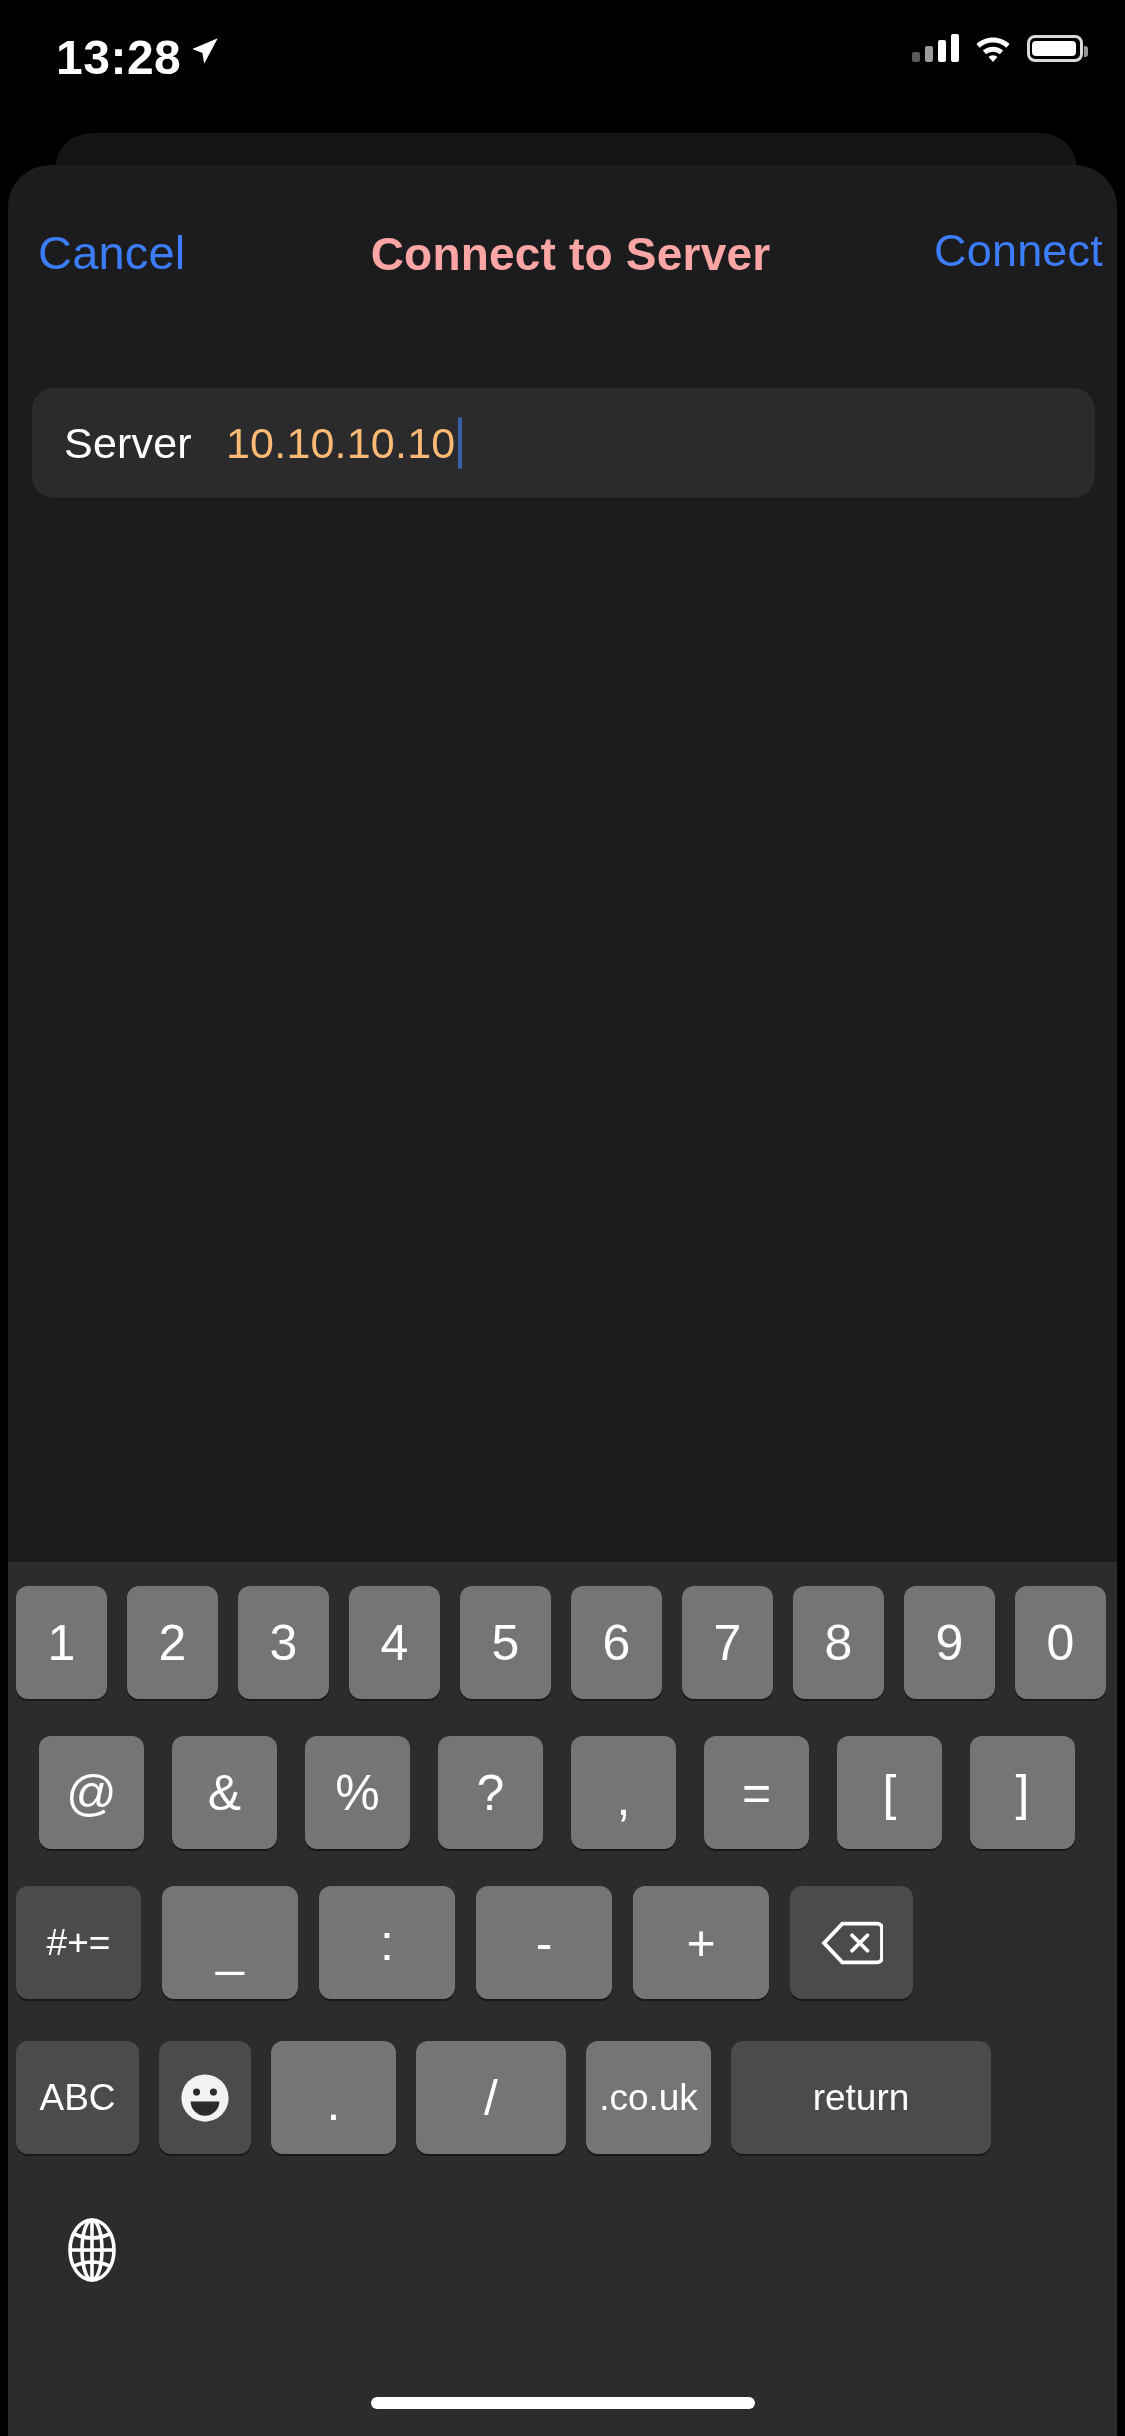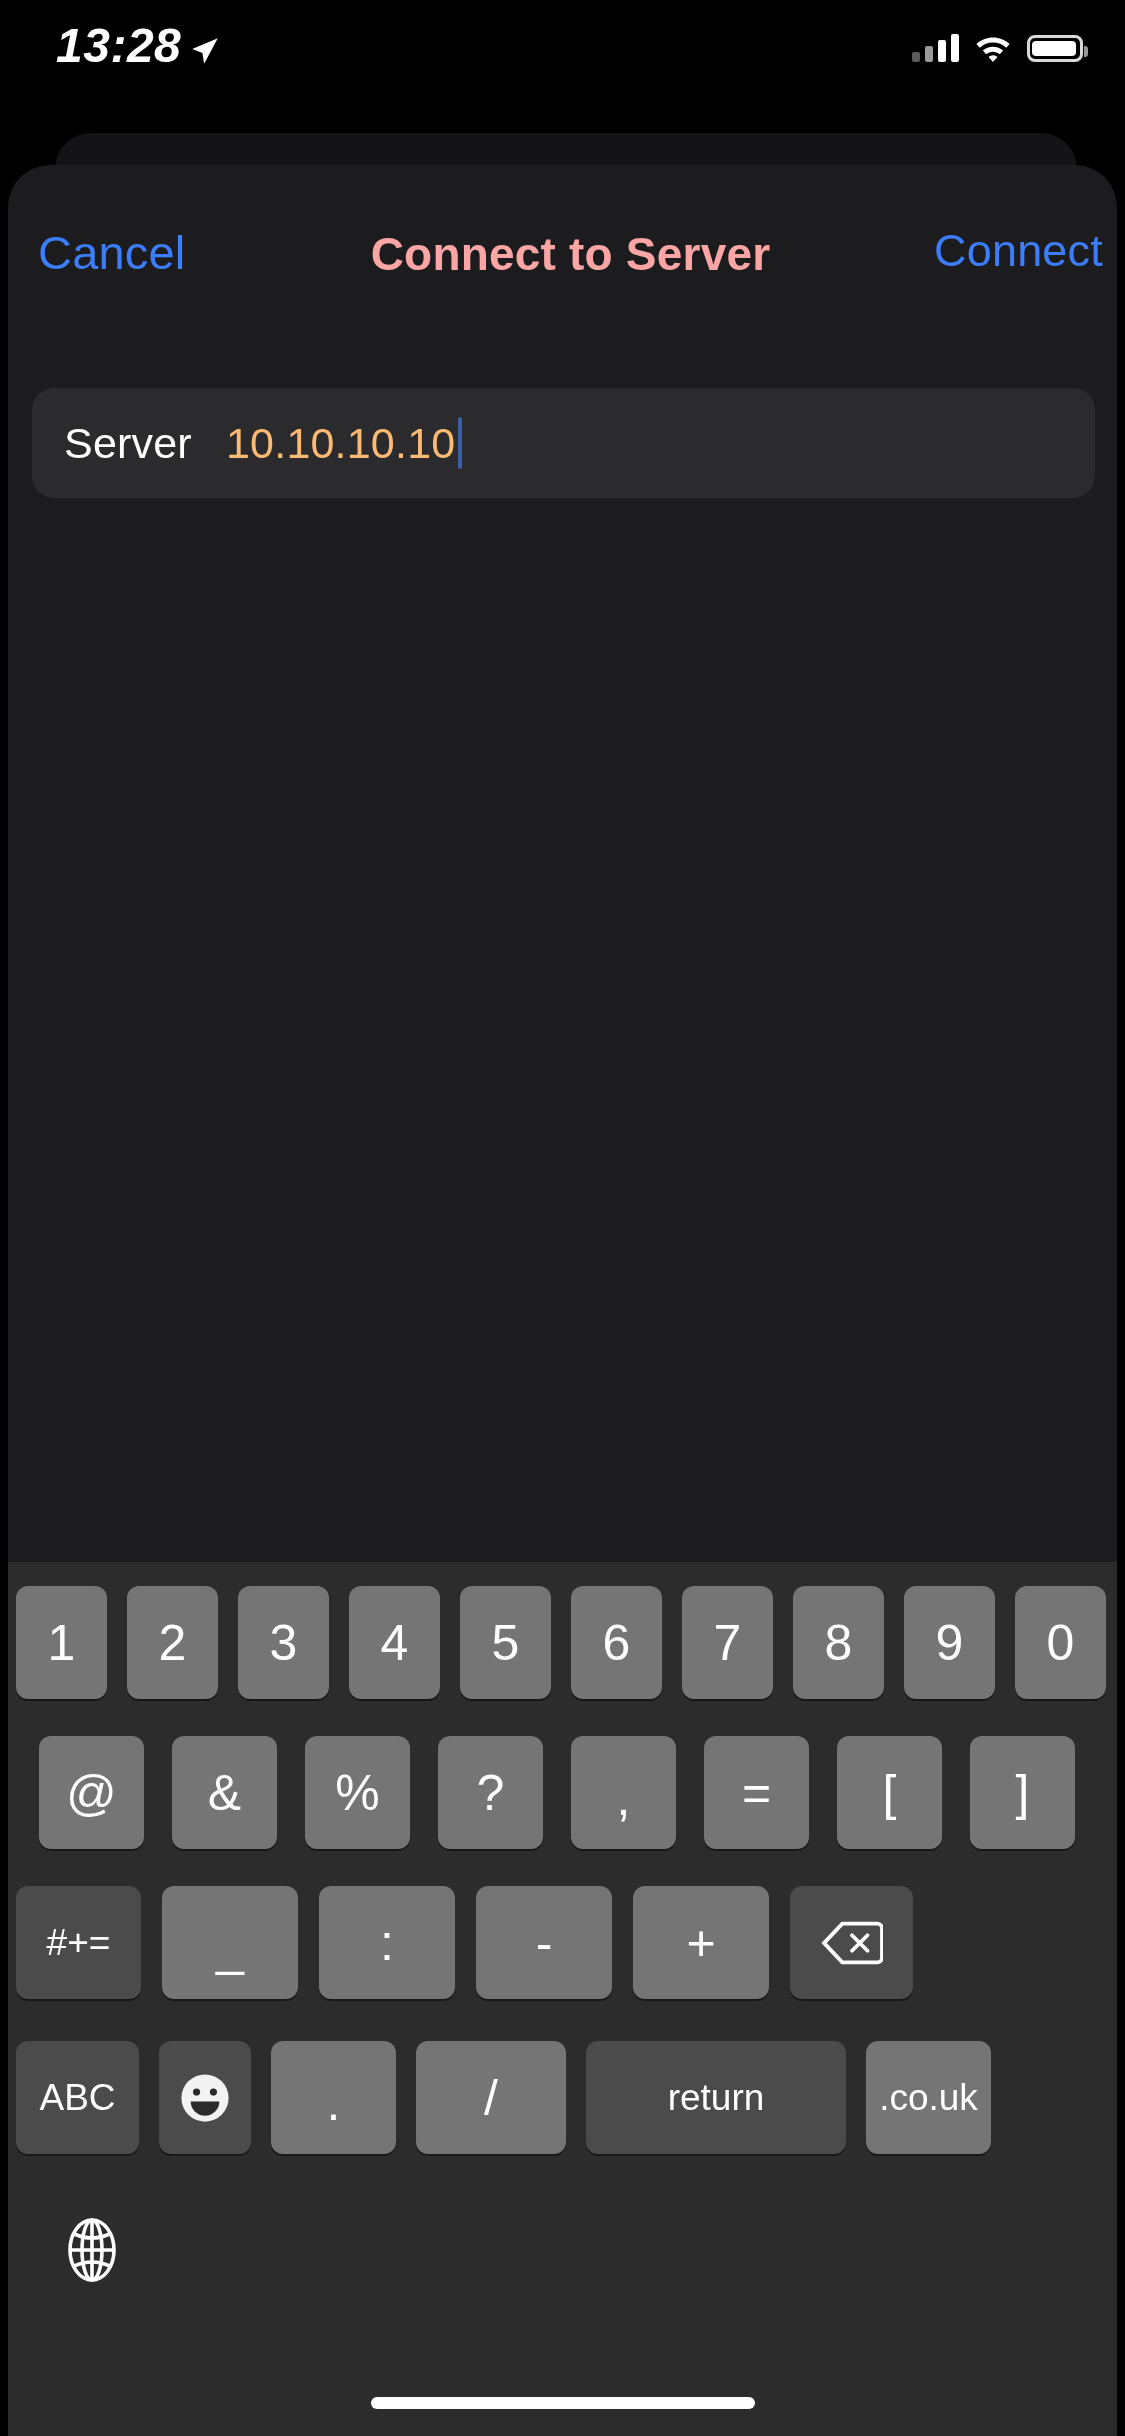--- a/index.html
+++ b/index.html
@@ -15,24 +15,23 @@
     background:#000;
   }
 
   
   #status-bar {
     position:absolute; top:0; left:0;
     width:1125px; height:98px;
     color:#fff;
   }
   #status-time {
-    position:absolute; left:56px; top:18px;
+    position:absolute; left:56px; top:30px;
     font-size:48px; font-weight:600;
     letter-spacing:0.5px;
-    font-style:italic;
   }
   #loc-arrow {
     position:absolute; left:188px; top:34px;
     width:34px; height:34px;
   }
   #status-right {
     position:absolute; right:42px; top:26px;
     display:flex; align-items:center; gap:14px; height:44px;
   }
   .sig-bars { display:flex; align-items:flex-end; gap:5px; height:28px; }
@@ -288,22 +287,22 @@
             <circle cx="16" cy="16" r="14" fill="#f2f2f2"></circle>
             <circle cx="11" cy="12.5" r="2.1" fill="#2b2b2b"></circle>
             <circle cx="21" cy="12.5" r="2.1" fill="#2b2b2b"></circle>
             <path d="M7.5 18 a8.5 8.5 0 0 0 17 0 Z" fill="#2b2b2b"></path>
           </svg>
         </div>
         <div class="key key-dot">
             <span class="glyph-lower">.</span>
           </div>
         <div class="key key-slash">/</div>
+        <div class="key small key-tld">.co.uk</div>
         <div class="key dark small key-return">return</div>
-        <div class="key small key-tld">.co.uk</div>
       </div>
 
       <svg id="globe-key" viewBox="0 0 32 32">
         <ellipse cx="16" cy="16" rx="11" ry="15" fill="none" stroke="#fff" stroke-width="1.8"></ellipse>
         <ellipse cx="16" cy="16" rx="5" ry="15" fill="none" stroke="#fff" stroke-width="1.8"></ellipse>
         <line x1="16" y1="1" x2="16" y2="31" stroke="#fff" stroke-width="1.8"></line>
         <line x1="5" y1="16" x2="27" y2="16" stroke="#fff" stroke-width="1.8"></line>
         <path d="M7.2 8 Q16 12 24.8 8" fill="none" stroke="#fff" stroke-width="1.8"></path>
         <path d="M7.2 24 Q16 20 24.8 24" fill="none" stroke="#fff" stroke-width="1.8"></path>
       </svg>

